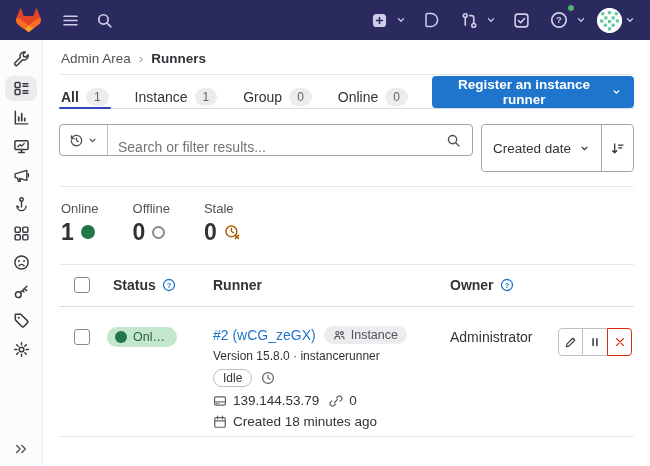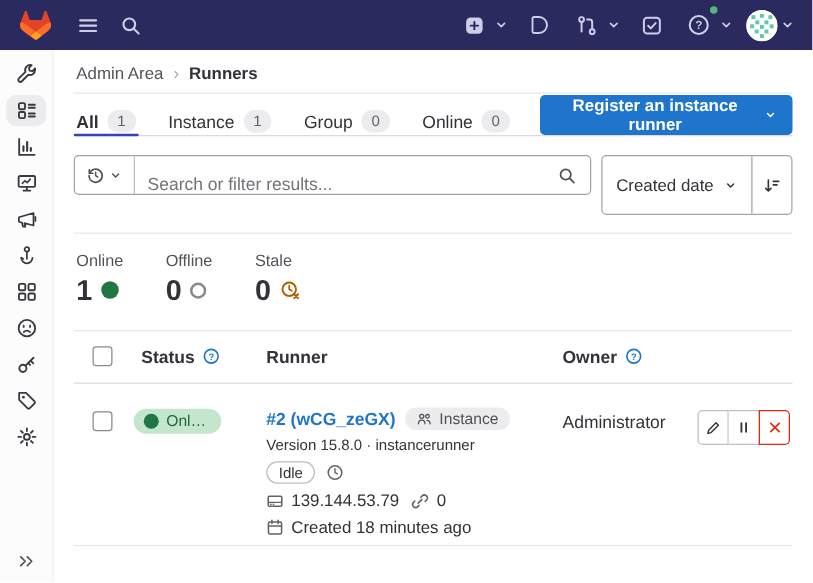--- a/index.html
+++ b/index.html
@@ -143,21 +143,21 @@
   .status-pill {
     display:inline-flex; align-items:center; gap:6px; background:#c3e6cd;
     color:#24663b; border-radius:11px; padding:3px 10px 3px 8px; font-size:12.5px;
     max-width:70px; margin-left:4px; margin-top:1px;
   }
   .status-pill .sp-dot { width:12px; height:12px; border-radius:50%; background:#217645; flex:none; }
   .status-pill .sp-txt { overflow:hidden; text-overflow:ellipsis; white-space:nowrap; max-width:36px; }
 
   .runner-cell { padding-left:8px; padding-right:8px; }
   .r-line1 { display:flex; align-items:center; gap:8px; }
-  .runner-link { color:#1f75cb; font-weight:700; font-size:14px; text-decoration:none; cursor:pointer; }
+  .runner-link { color:#1f75cb; font-weight:400; font-size:14px; text-decoration:none; cursor:pointer; }
   .type-badge {
     display:inline-flex; align-items:center; gap:5px; background:#ececef;
     color:#535158; border-radius:10px; padding:2px 9px; font-size:12.5px;
   }
   .r-line2 { margin-top:5px; font-size:12px; color:#333238; }
   .r-line3, .r-line4, .r-line5 {
     margin-top:6px; display:flex; align-items:center; gap:6px;
     font-size:13.5px; color:#333238;
   }
   .idle-badge {

